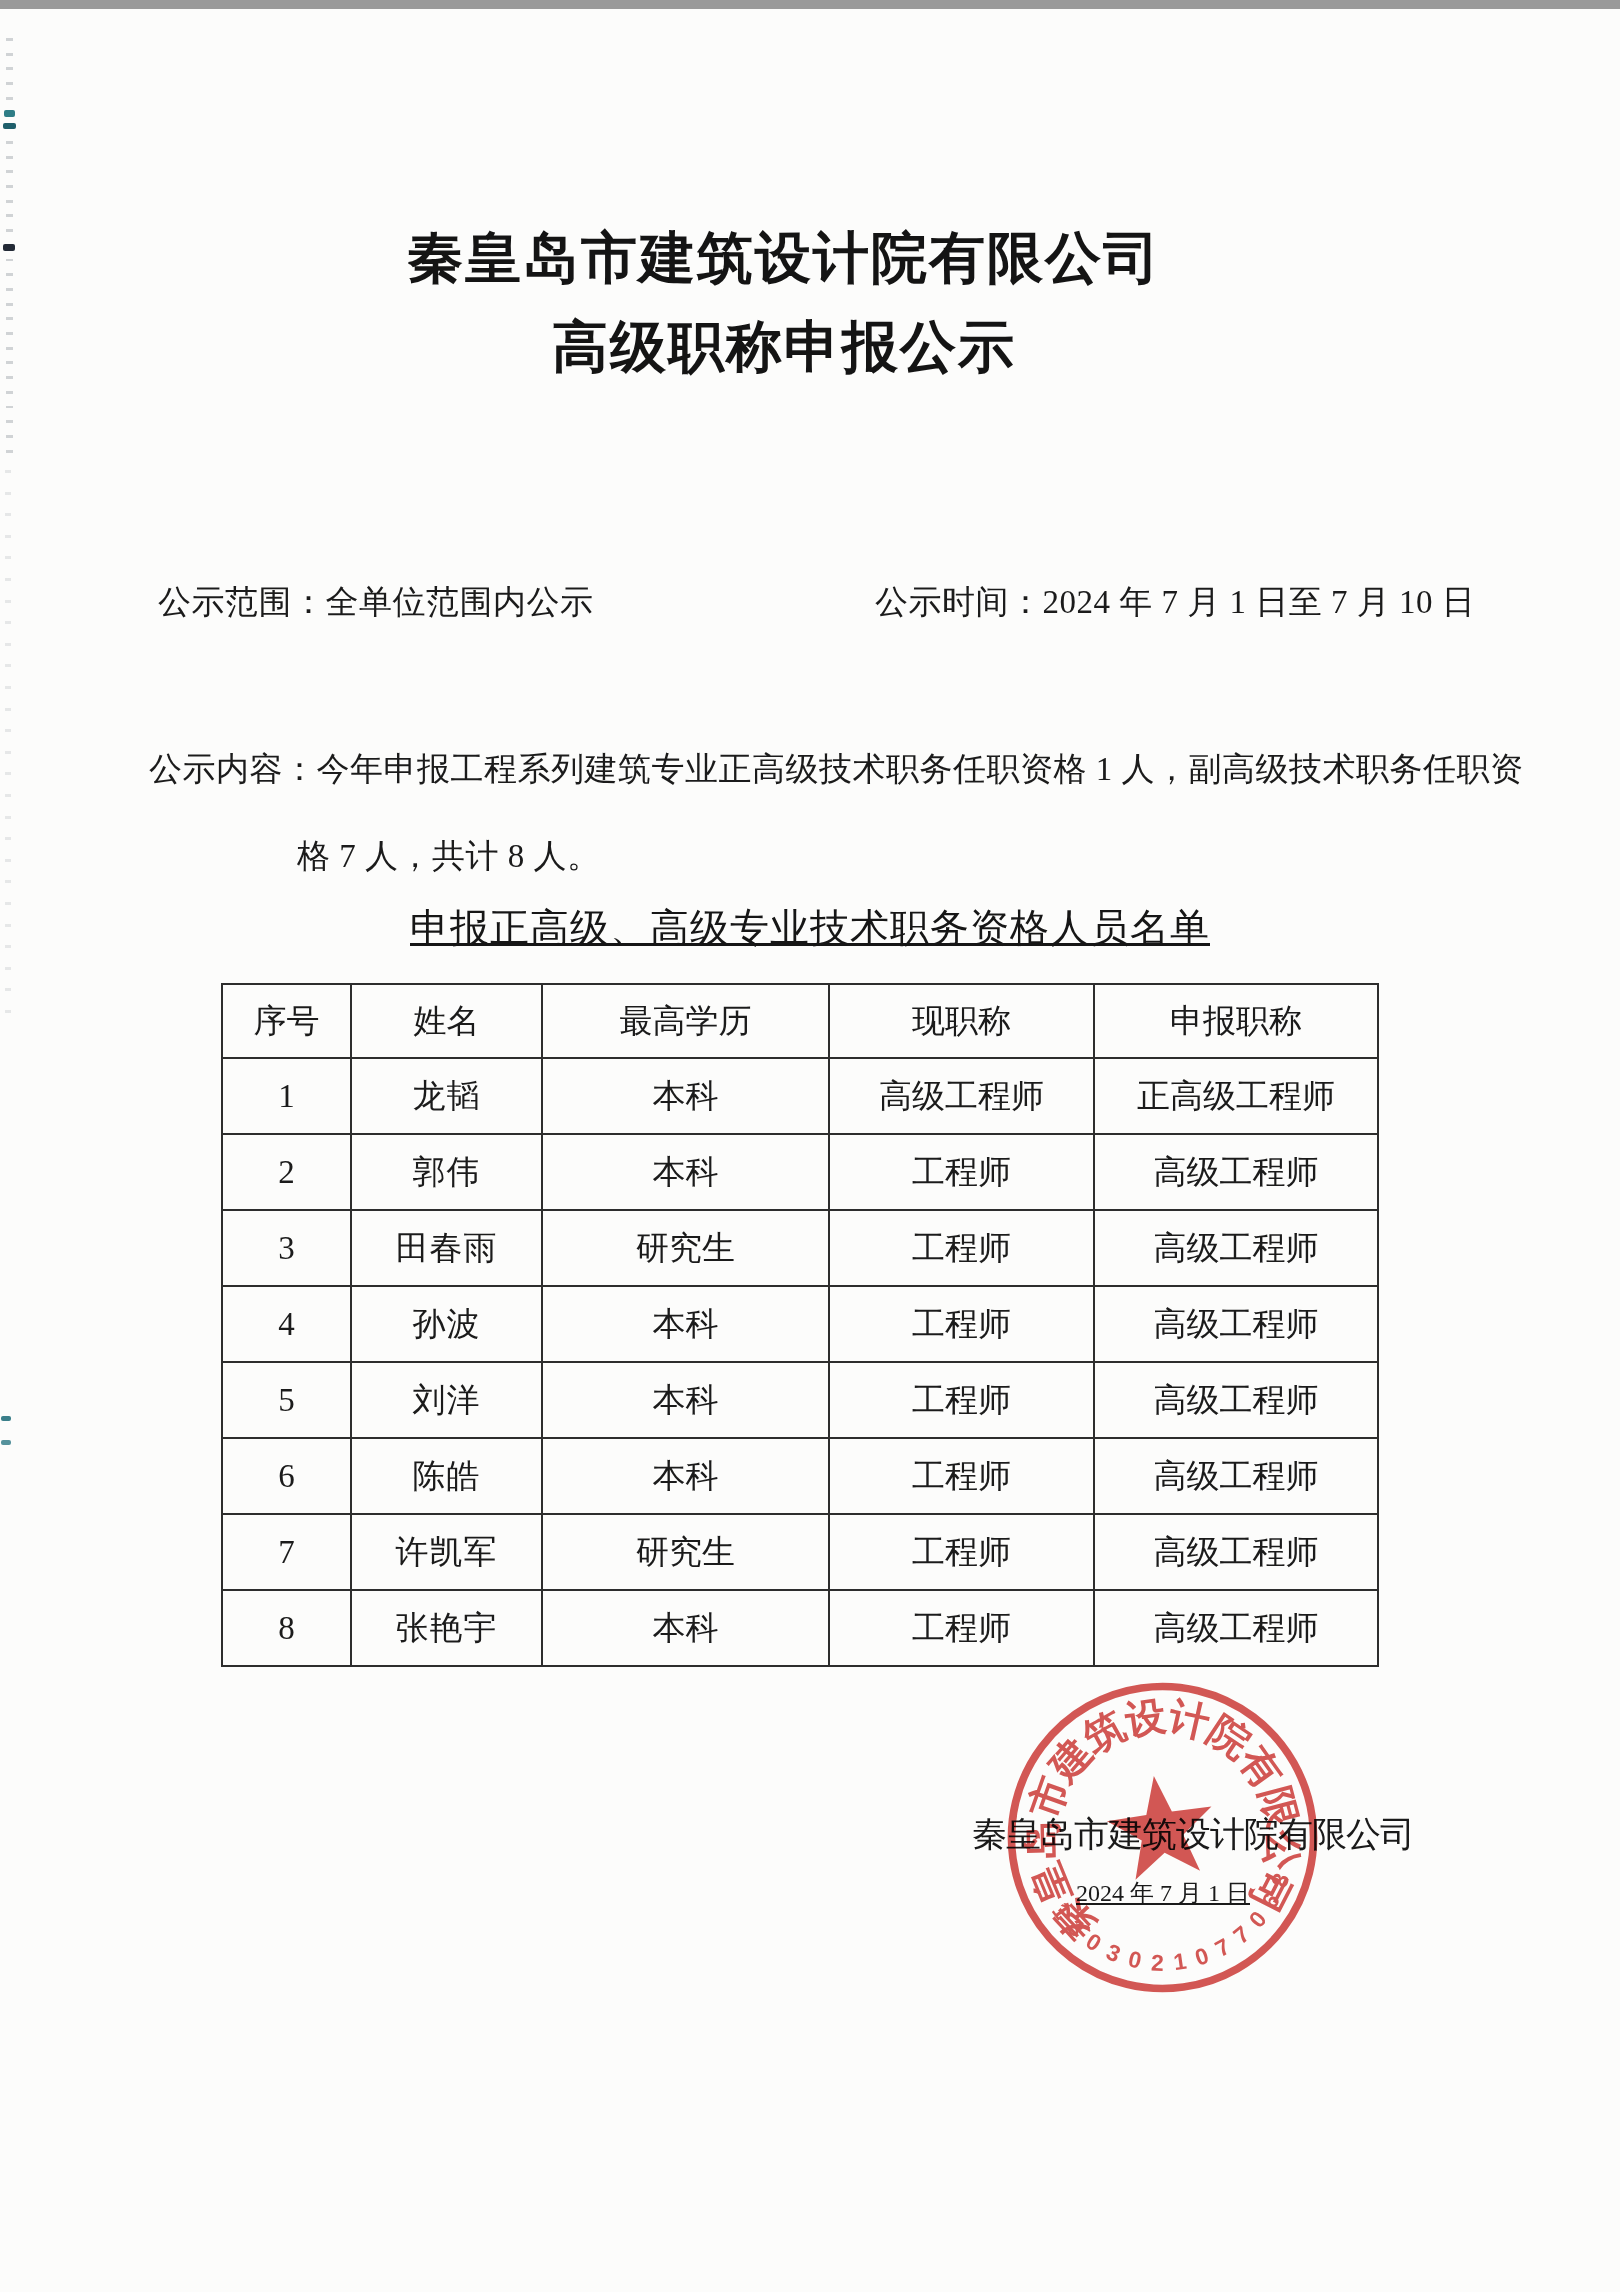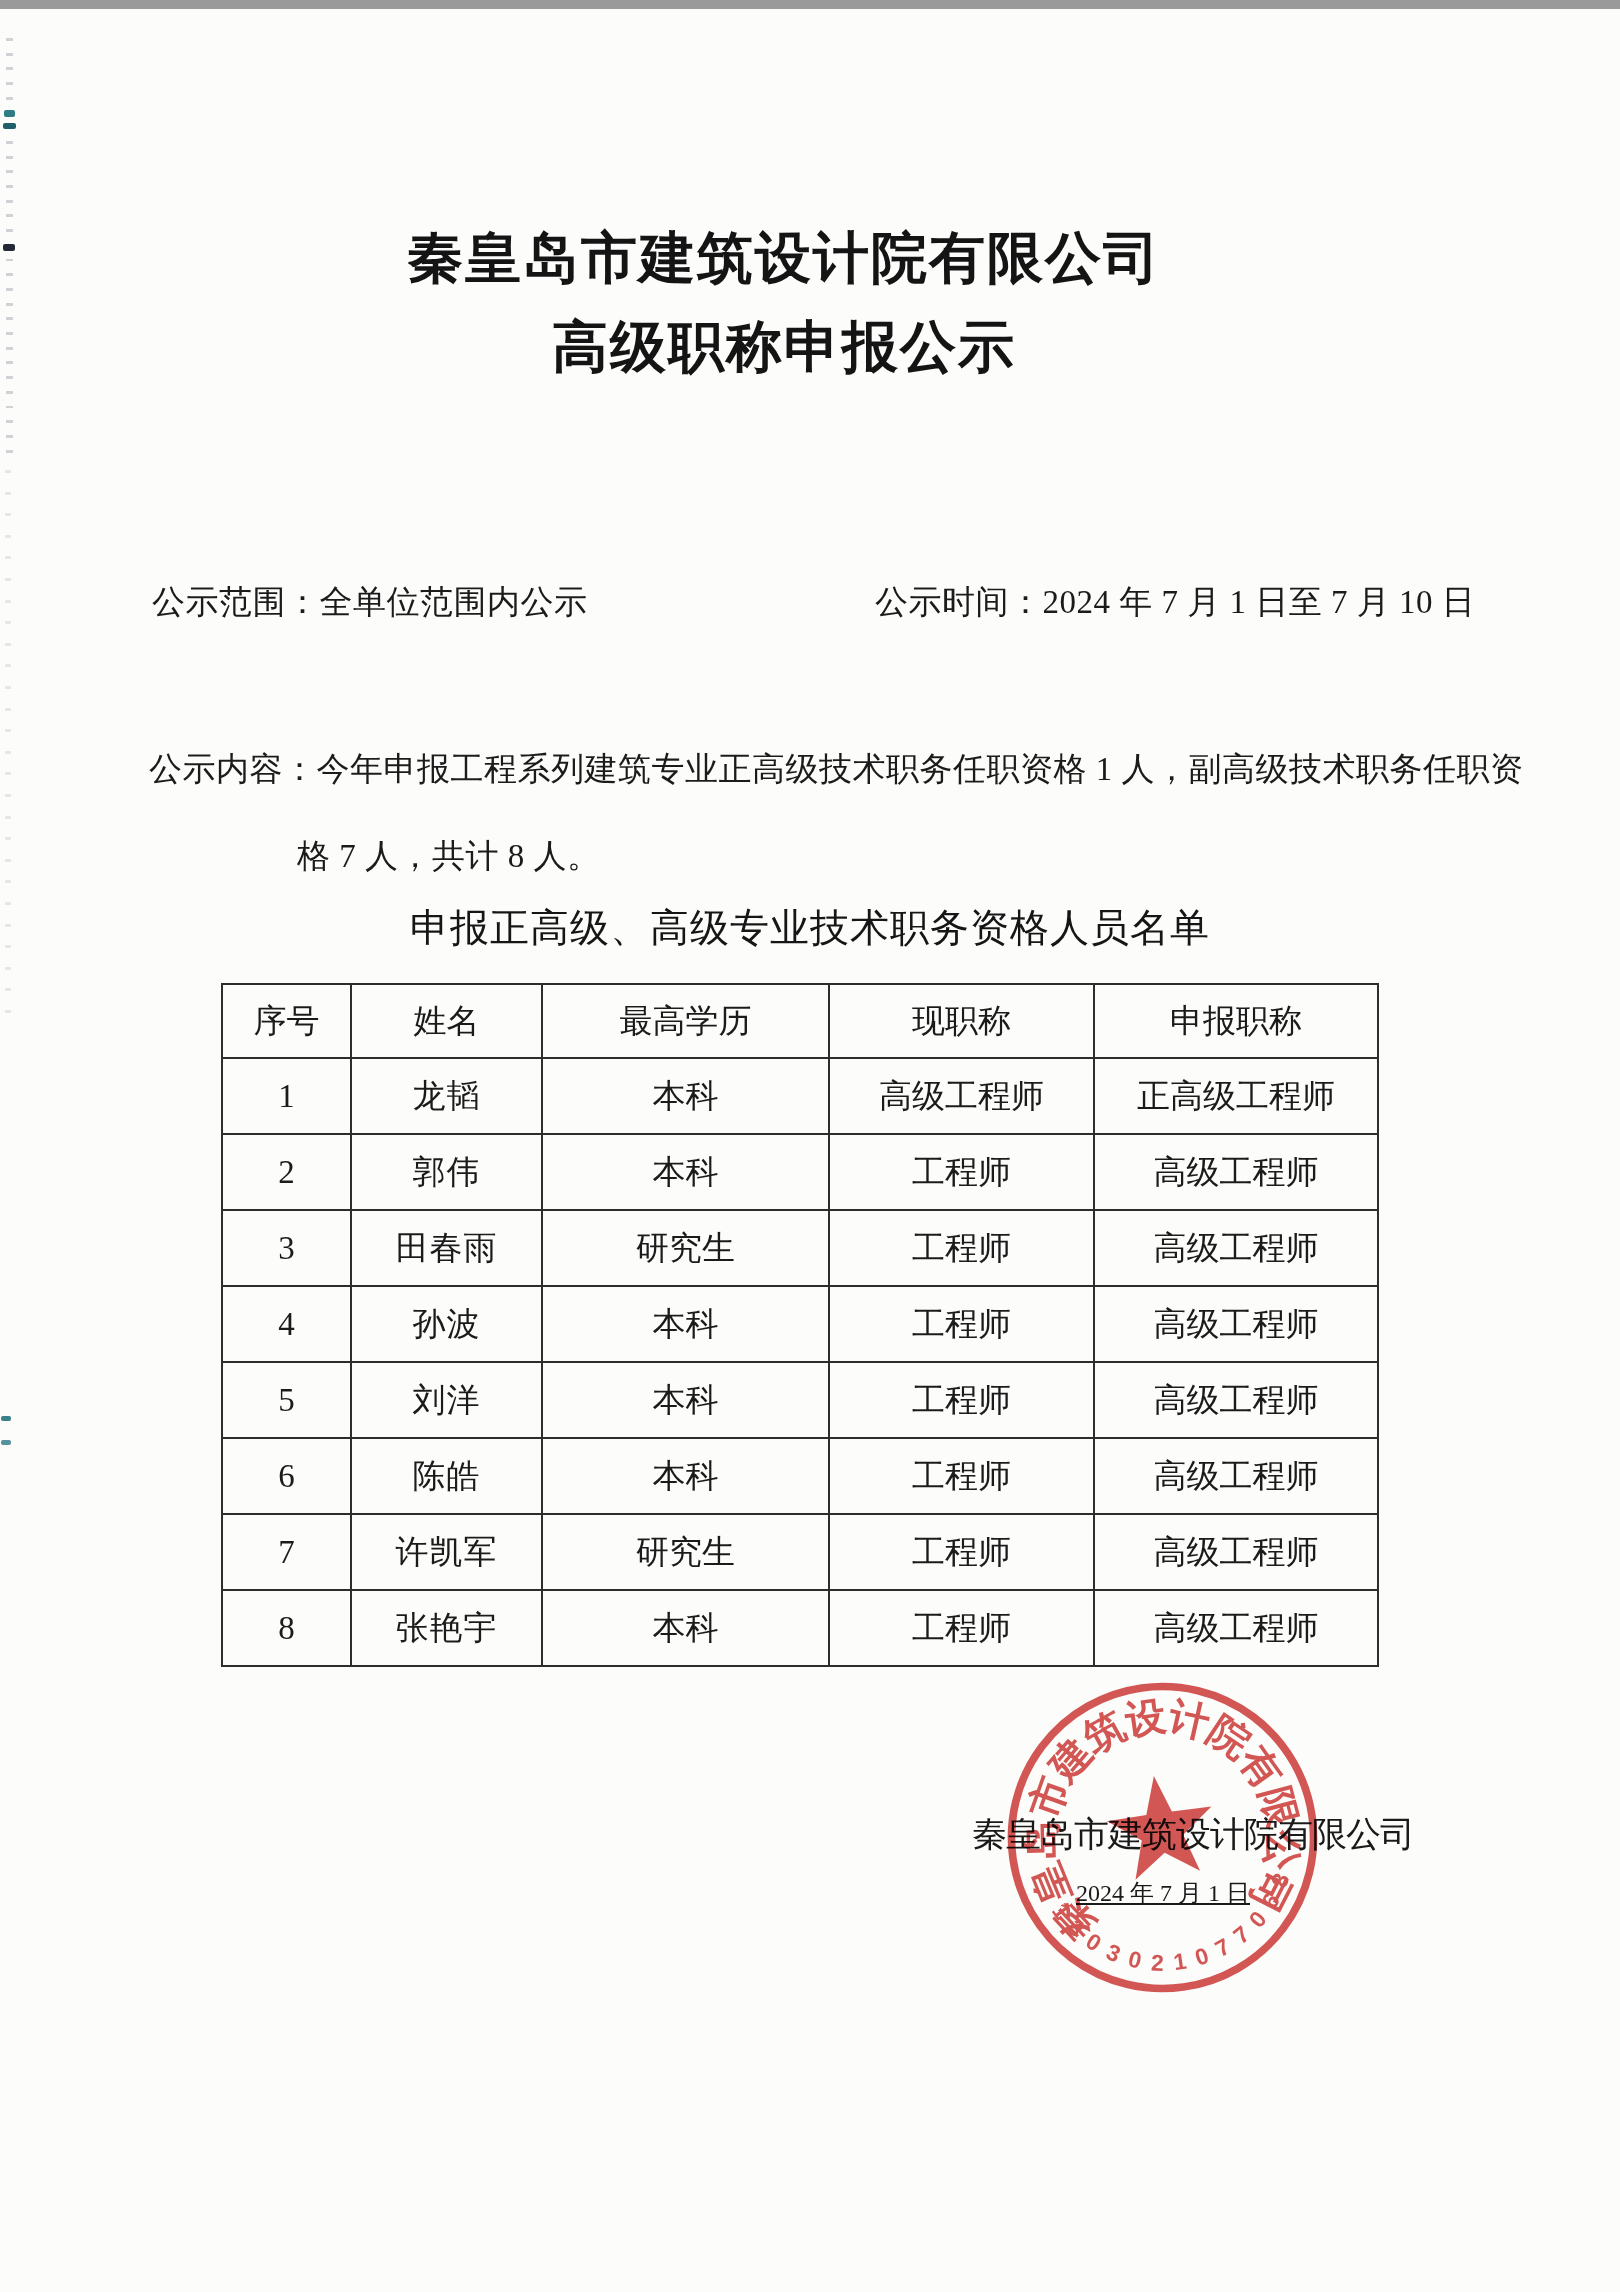--- a/index.html
+++ b/index.html
@@ -10,28 +10,28 @@
   }
   
   .title-block{
     position:absolute;top:204px;left:39px;width:1490px;text-align:center;
     font-family:"Liberation Sans","DejaVu Sans",sans-serif;
     font-weight:700;font-size:56px;line-height:89px;letter-spacing:2px;color:#141414;
   }
   
   .meta-line{position:absolute;font-size:33px;line-height:43px;letter-spacing:0.5px;white-space:nowrap;color:#1b1b1b;}
   .lab{font-family:"Liberation Sans","DejaVu Sans",sans-serif;font-weight:500;}
-  .pos-scope{top:571px;left:152px;}
+  .pos-scope{top:571px;left:158px;}
   .pos-time{top:571px;left:875px;}
   .pos-location{top:651px;left:149px;}
   .pos-content1{top:738px;left:149px;}
   .pos-content2{top:826px;left:297px;text-align:center;}
   
   .tbl-caption{position:absolute;top:892px;left:0;width:1620px;text-align:center;
-    font-size:39px;letter-spacing:1px;color:#161616;}
+    font-size:39px;letter-spacing:1px;color:#161616;text-decoration:underline;}
   table.roster{
     position:absolute;top:974px;left:221px;border-collapse:collapse;
     table-layout:fixed;border:2.9px solid #2d2d2d;
   }
   table.roster td,table.roster th{
     border-left:2px solid #2d2d2d;border-right:2px solid #2d2d2d;
     border-top:2.9px solid #2d2d2d;border-bottom:2.9px solid #2d2d2d;
     text-align:center;vertical-align:middle;font-size:33px;font-weight:400;
     padding:0;color:#1b1b1b;
   }

